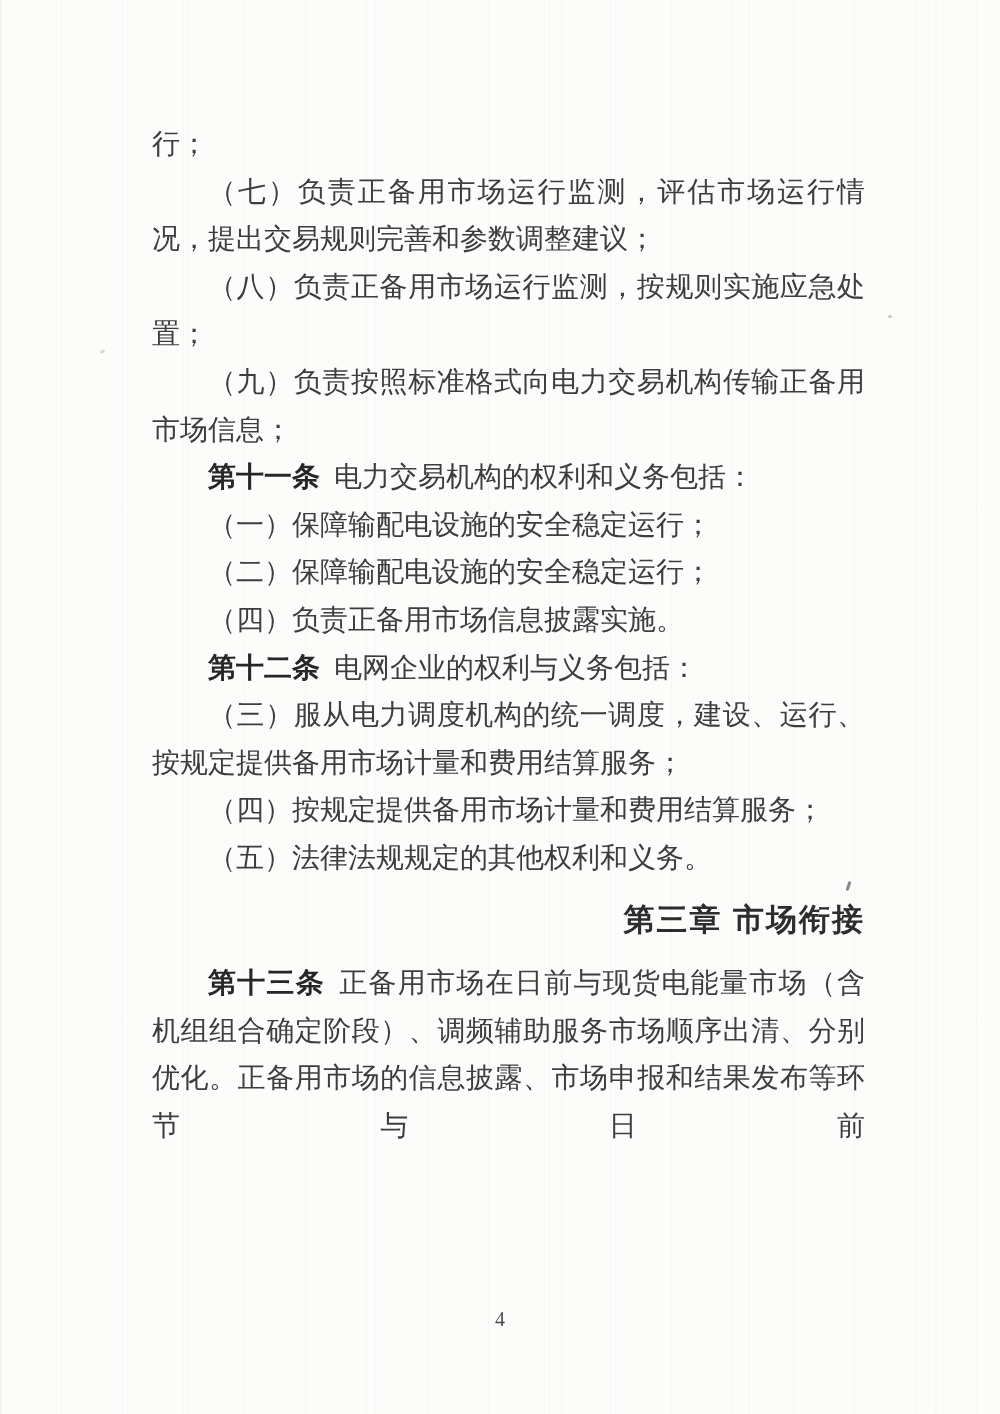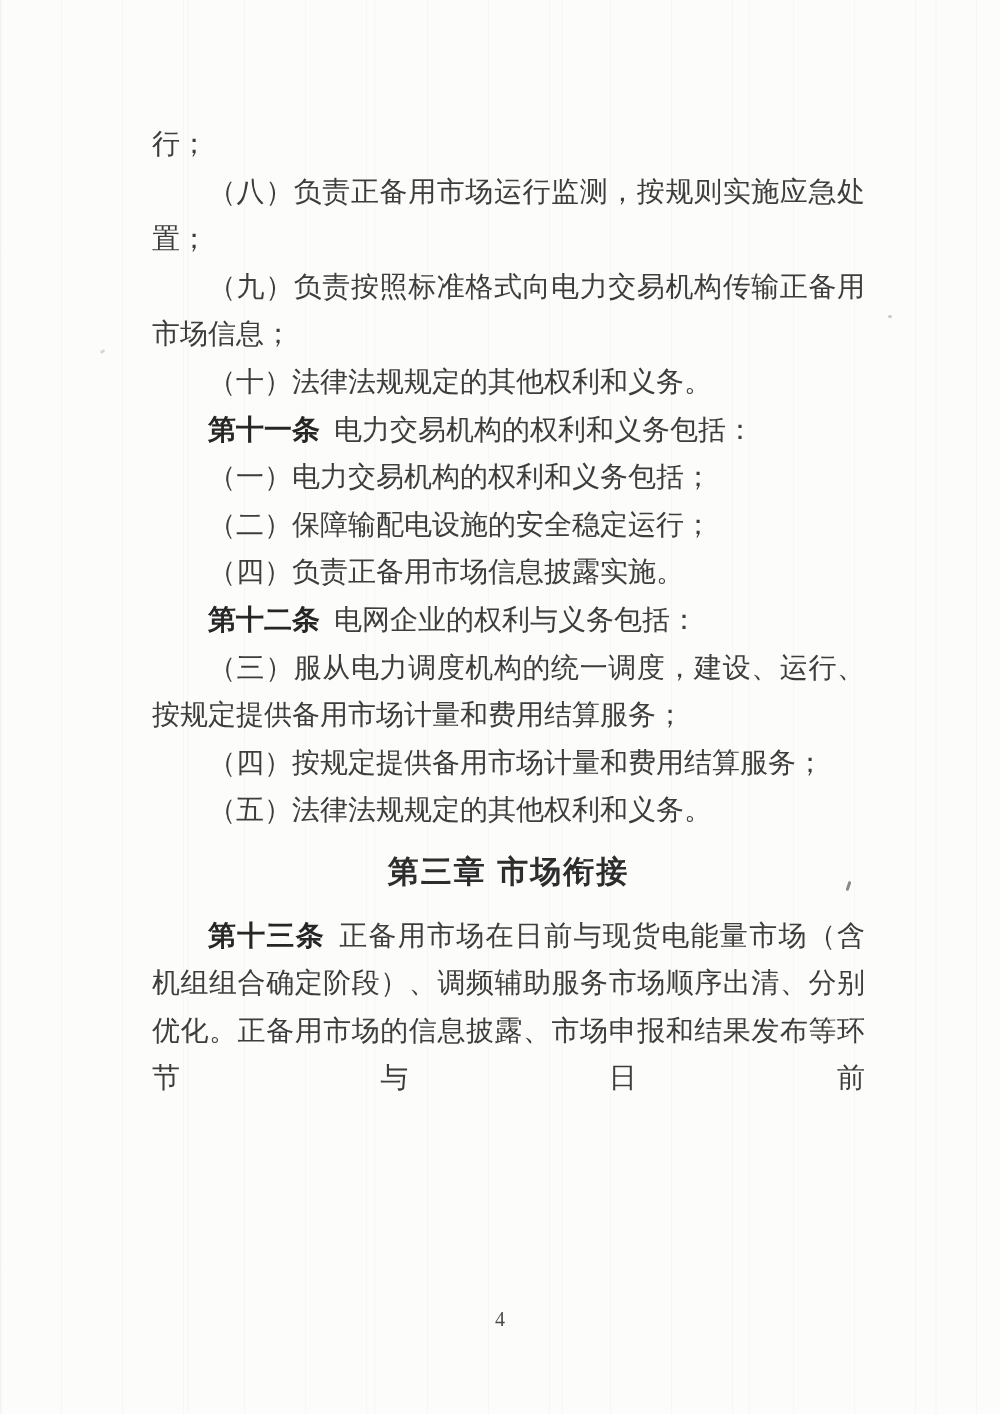--- a/index.html
+++ b/index.html
@@ -45,21 +45,21 @@
   .para.flush-last {
     text-align-last: justify;
   }
   .lead {
     font-weight: bold;
     color: #262626;
     font-family: "Liberation Sans", "DejaVu Sans", sans-serif;
     margin-right: 0.5em;
   }
   .chapter {
-    text-align: center;
+    text-align: right;
     text-indent: 0;
     font-weight: bold;
     color: #2d2d2d;
     font-family: "Liberation Sans", "DejaVu Sans", sans-serif;
     font-size: 31px;
     line-height: 47.6px;
     margin: 14px 0 16px 0;
     letter-spacing: 2px;
   }
   .page-number {
@@ -102,25 +102,25 @@
     border-radius: 50%;
     transform: rotate(-30deg);
   }
 </style>
 </head>
 <body>
 
 <div class="page">
   <div class="content" id="doc-body">
       <p class="para no-indent">行；</p>
+      <p class="para">（七）负责正备用市场运行监测，评估市场运行情况，提出交易规则完善和参数调整建议；</p>
       <p class="para">（八）负责正备用市场运行监测，按规则实施应急处置；</p>
       <p class="para">（九）负责按照标准格式向电力交易机构传输正备用市场信息；</p>
-      <p class="para">（十）法律法规规定的其他权利和义务。</p>
       <p class="para"><span class="lead">第十一条</span>电力交易机构的权利和义务包括：</p>
-      <p class="para">（一）电力交易机构的权利和义务包括；</p>
+      <p class="para">（一）保障输配电设施的安全稳定运行；</p>
       <p class="para">（二）保障输配电设施的安全稳定运行；</p>
       <p class="para">（四）负责正备用市场信息披露实施。</p>
       <p class="para"><span class="lead">第十二条</span>电网企业的权利与义务包括：</p>
       <p class="para">（三）服从电力调度机构的统一调度，建设、运行、按规定提供备用市场计量和费用结算服务；</p>
       <p class="para">（四）按规定提供备用市场计量和费用结算服务；</p>
       <p class="para">（五）法律法规规定的其他权利和义务。</p>
       <div class="chapter">第三章 市场衔接</div>
       <p class="para flush-last"><span class="lead">第十三条</span>正备用市场在日前与现货电能量市场（含机组组合确定阶段）、调频辅助服务市场顺序出清、分别优化。正备用市场的信息披露、市场申报和结果发布等环节与日前</p>
     </div>
 

